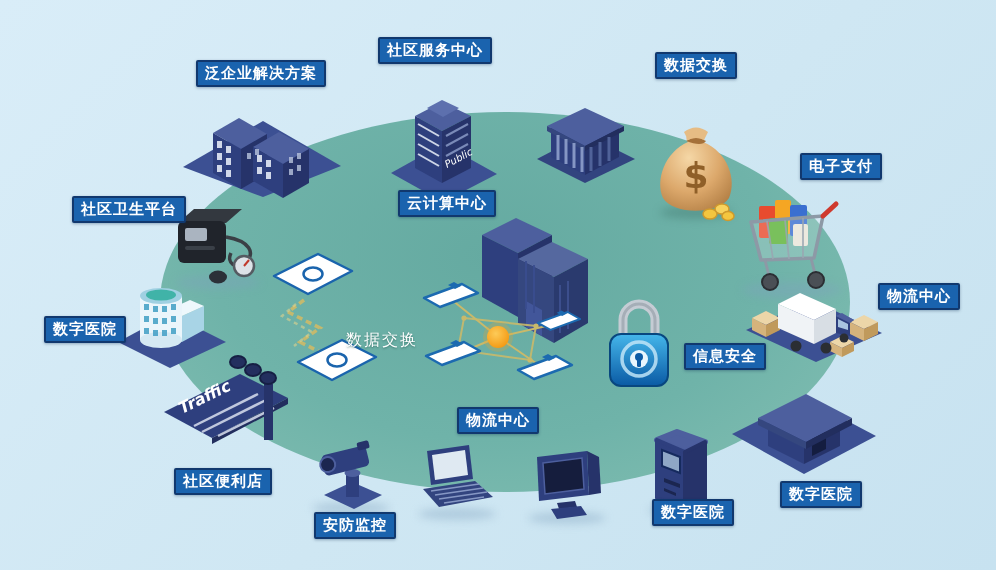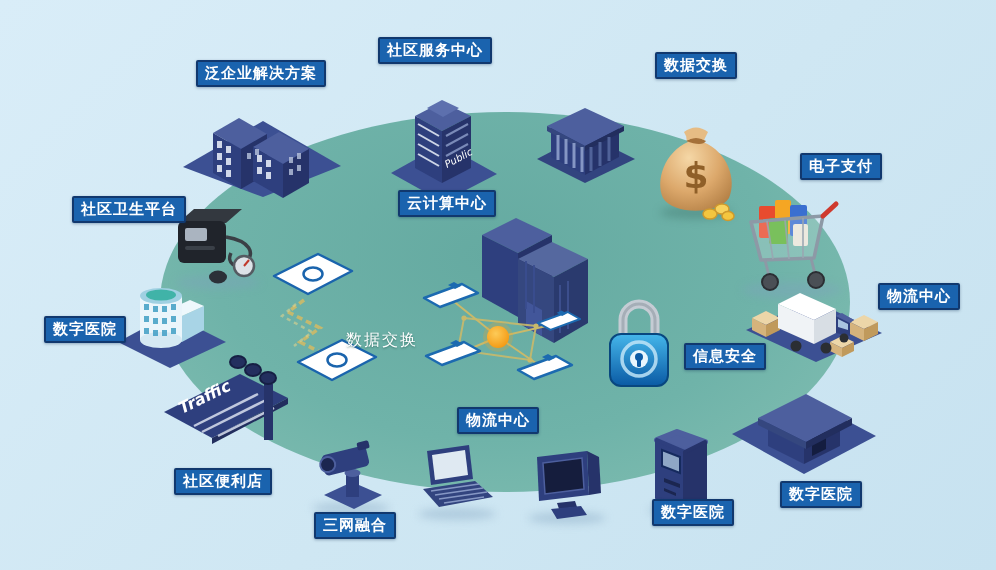--- a/index.html
+++ b/index.html
@@ -406,17 +406,17 @@
   <div class="badge" style="left:655px;top:52px">数据交换</div>
   <div class="badge" style="left:72px;top:196px">社区卫生平台</div>
   <div class="badge" style="left:800px;top:153px">电子支付</div>
   <div class="badge" style="left:398px;top:190px">云计算中心</div>
   <div class="badge" style="left:44px;top:316px">数字医院</div>
   <div class="plain-label" style="left:346px;top:330px">数据交换</div>
   <div class="badge" style="left:878px;top:283px">物流中心</div>
   <div class="badge" style="left:684px;top:343px">信息安全</div>
   <div class="badge" style="left:457px;top:407px">物流中心</div>
   <div class="badge" style="left:174px;top:468px">社区便利店</div>
-  <div class="badge" style="left:314px;top:512px">三网融合</div>
+  <div class="badge" style="left:314px;top:512px">安防监控</div>
   <div class="badge" style="left:652px;top:499px">数字医院</div>
   <div class="badge" style="left:780px;top:481px">数字医院</div>
 
 </div>
 
 </body></html>

